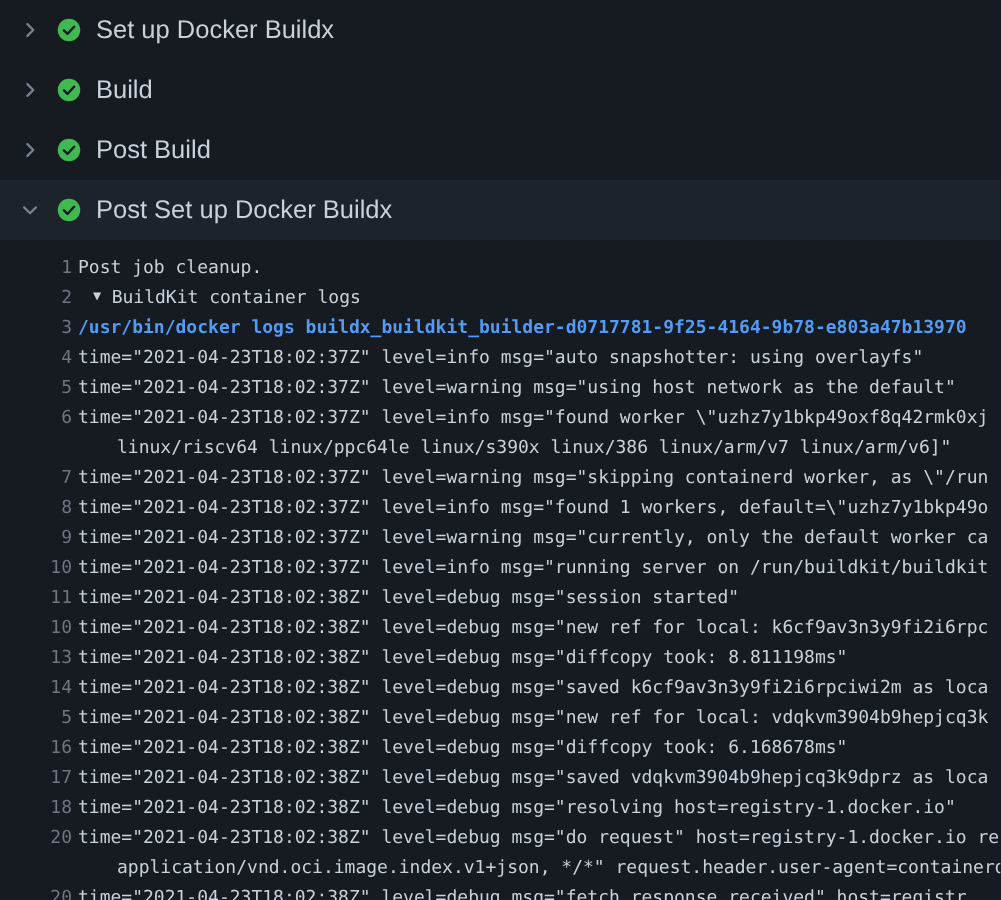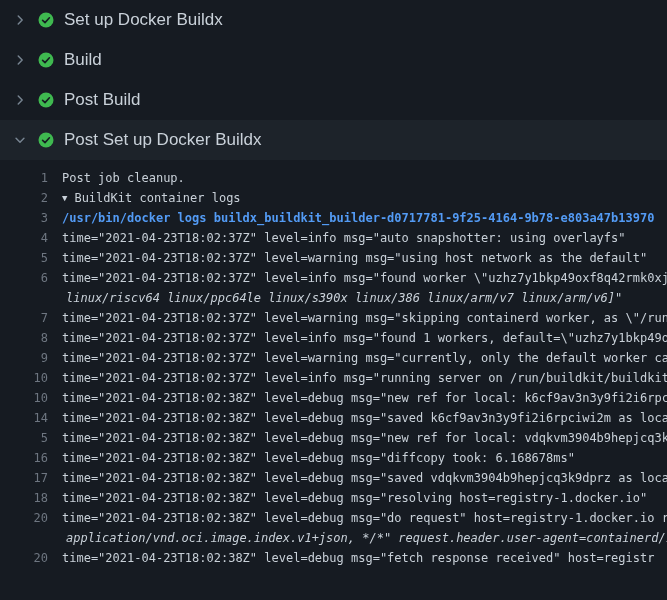--- a/index.html
+++ b/index.html
@@ -39,24 +39,24 @@
     color: var(--log-text, #c9d1d9);
   }
   .log-row { display:flex; height:20px; line-height:20px; white-space:pre; overflow:hidden; }
   .lnum {
     width:48px; flex:none; text-align:right;
     color: var(--line-number, #6e7681);
     cursor:pointer; user-select:none;
   }
   .caret { display:none; margin-left:14px; font-size:9px; color: var(--log-text, #c9d1d9); }
   .t-group .caret { display:inline; }
-  .ltext { flex:none; margin-left:14px; }
+  .ltext { flex:none; margin-left:4px; }
   .t-group .ltext { margin-left:7px; }
   .t-command .ltext { color: var(--command-blue, #539bf5); font-weight:bold; }
-  .t-wrap .ltext { margin-left:18px;font-style:italic; }
+  .t-wrap .ltext { margin-left:30px; }
 </style>
 </head>
 <body>
 
 <div class="steps-list">
   <div class="section-row">
     <span class="chev">
       <svg width="14" height="14" viewBox="0 0 16 16">
         <path d="M6 3.5 L10.5 8 L6 12.5" fill="none" stroke="currentColor" stroke-width="1.7" stroke-linecap="round" stroke-linejoin="round"></path>
       </svg>
@@ -175,27 +175,37 @@
     
     <span class="ltext">time="2021-04-23T18:02:37Z" level=warning msg="currently, only the default worker ca</span>
   </div>
 
   <div class="log-row t-plain">
     <span class="lnum">10</span>
     
     <span class="ltext">time="2021-04-23T18:02:37Z" level=info msg="running server on /run/buildkit/buildkit</span>
   </div>
 
+  <div class="log-row t-plain">
+    <span class="lnum">11</span>
+    
+    <span class="ltext">time="2021-04-23T18:02:38Z" level=debug msg="session started"</span>
+  </div>
 
   <div class="log-row t-plain">
     <span class="lnum">10</span>
     
     <span class="ltext">time="2021-04-23T18:02:38Z" level=debug msg="new ref for local: k6cf9av3n3y9fi2i6rpc</span>
   </div>
 
+  <div class="log-row t-plain">
+    <span class="lnum">13</span>
+    
+    <span class="ltext">time="2021-04-23T18:02:38Z" level=debug msg="diffcopy took: 8.811198ms"</span>
+  </div>
 
   <div class="log-row t-plain">
     <span class="lnum">14</span>
     
     <span class="ltext">time="2021-04-23T18:02:38Z" level=debug msg="saved k6cf9av3n3y9fi2i6rpciwi2m as loca</span>
   </div>
 
   <div class="log-row t-plain">
     <span class="lnum">5</span>
     

